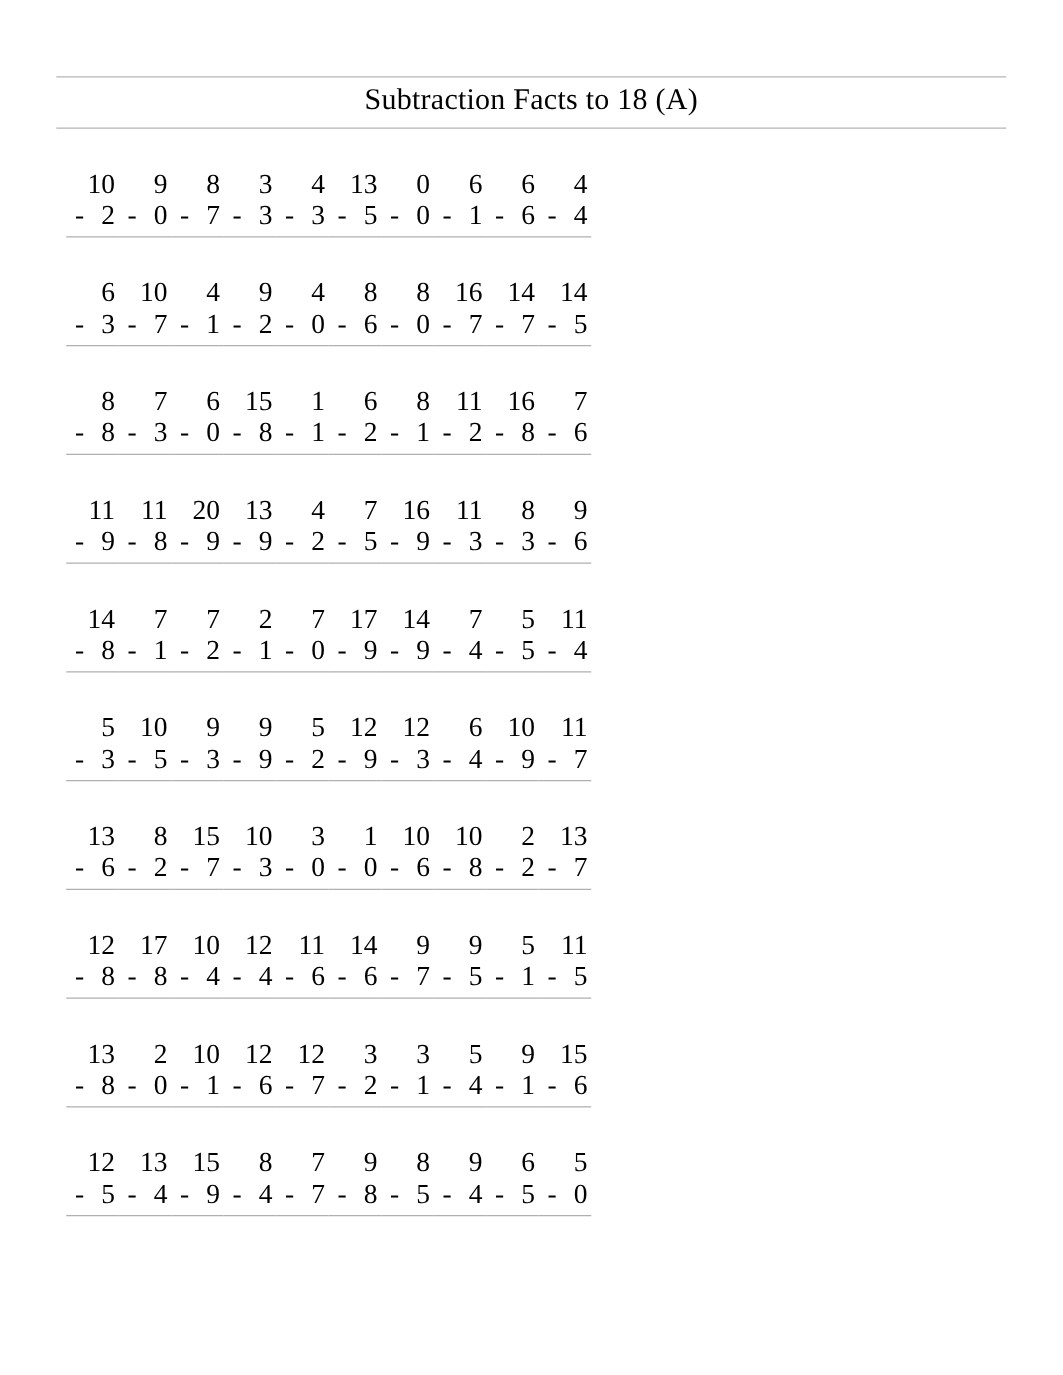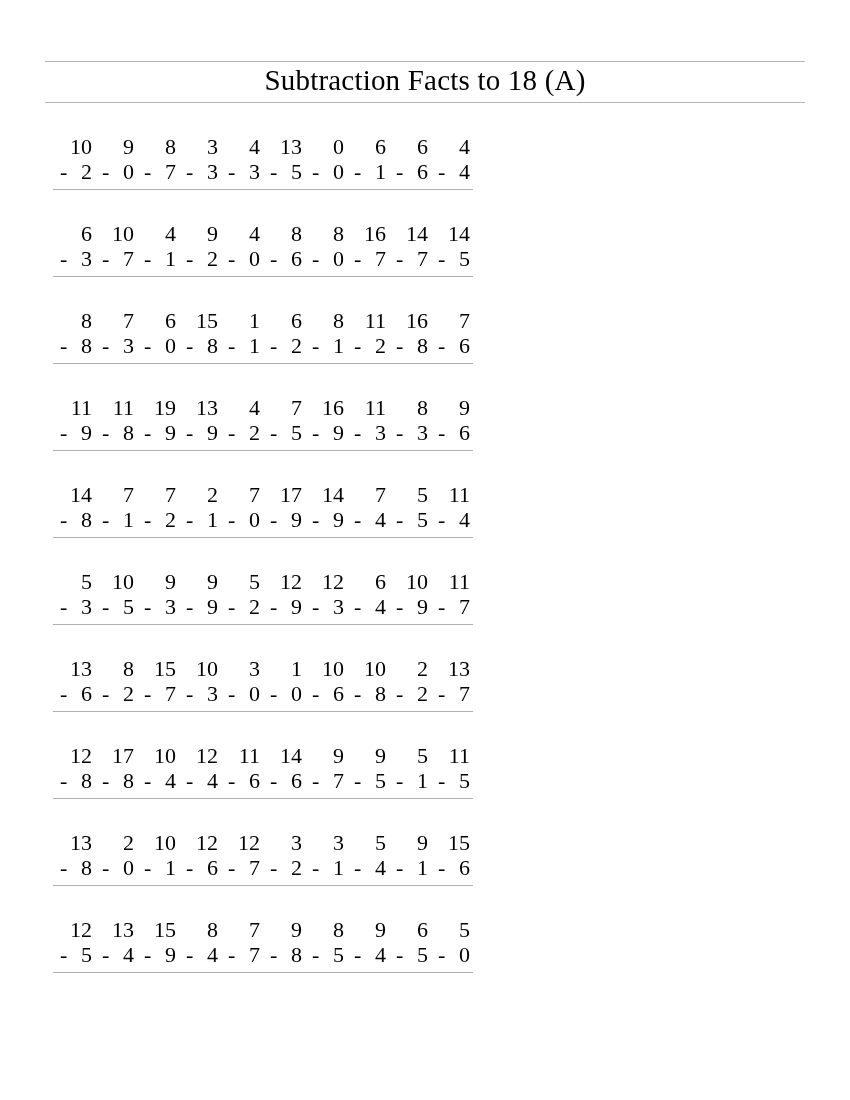--- a/index.html
+++ b/index.html
@@ -24,21 +24,21 @@
     position: relative;
   }
   .title-band {
     margin: 61px 45px 0 45px;
     border-top: 1px solid var(--band-gray);
     border-bottom: 1px solid var(--band-gray);
   }
   .title {
     margin: 0;
     padding: 3px 0 7px 0;
-    font-size: 29px;
+    font-size: 24px;
     line-height: 30px;
     font-weight: normal;
     text-align: center;
     letter-spacing: 0.2px;
   }
   .grid {
     margin: 31px 55px 0 53px;
   }
   .row {
     display: flex;
@@ -330,21 +330,21 @@
         </div>
         <div class="cell">
           <div class="minuend">11</div>
           <div class="subtrahend">
             <span>-</span>
             <span>8</span>
           </div>
           <div class="answer-line"></div>
         </div>
         <div class="cell">
-          <div class="minuend">19</div>
+          <div class="minuend">20</div>
           <div class="subtrahend">
             <span>-</span>
             <span>9</span>
           </div>
           <div class="answer-line"></div>
         </div>
         <div class="cell">
           <div class="minuend">13</div>
           <div class="subtrahend">
             <span>-</span>

